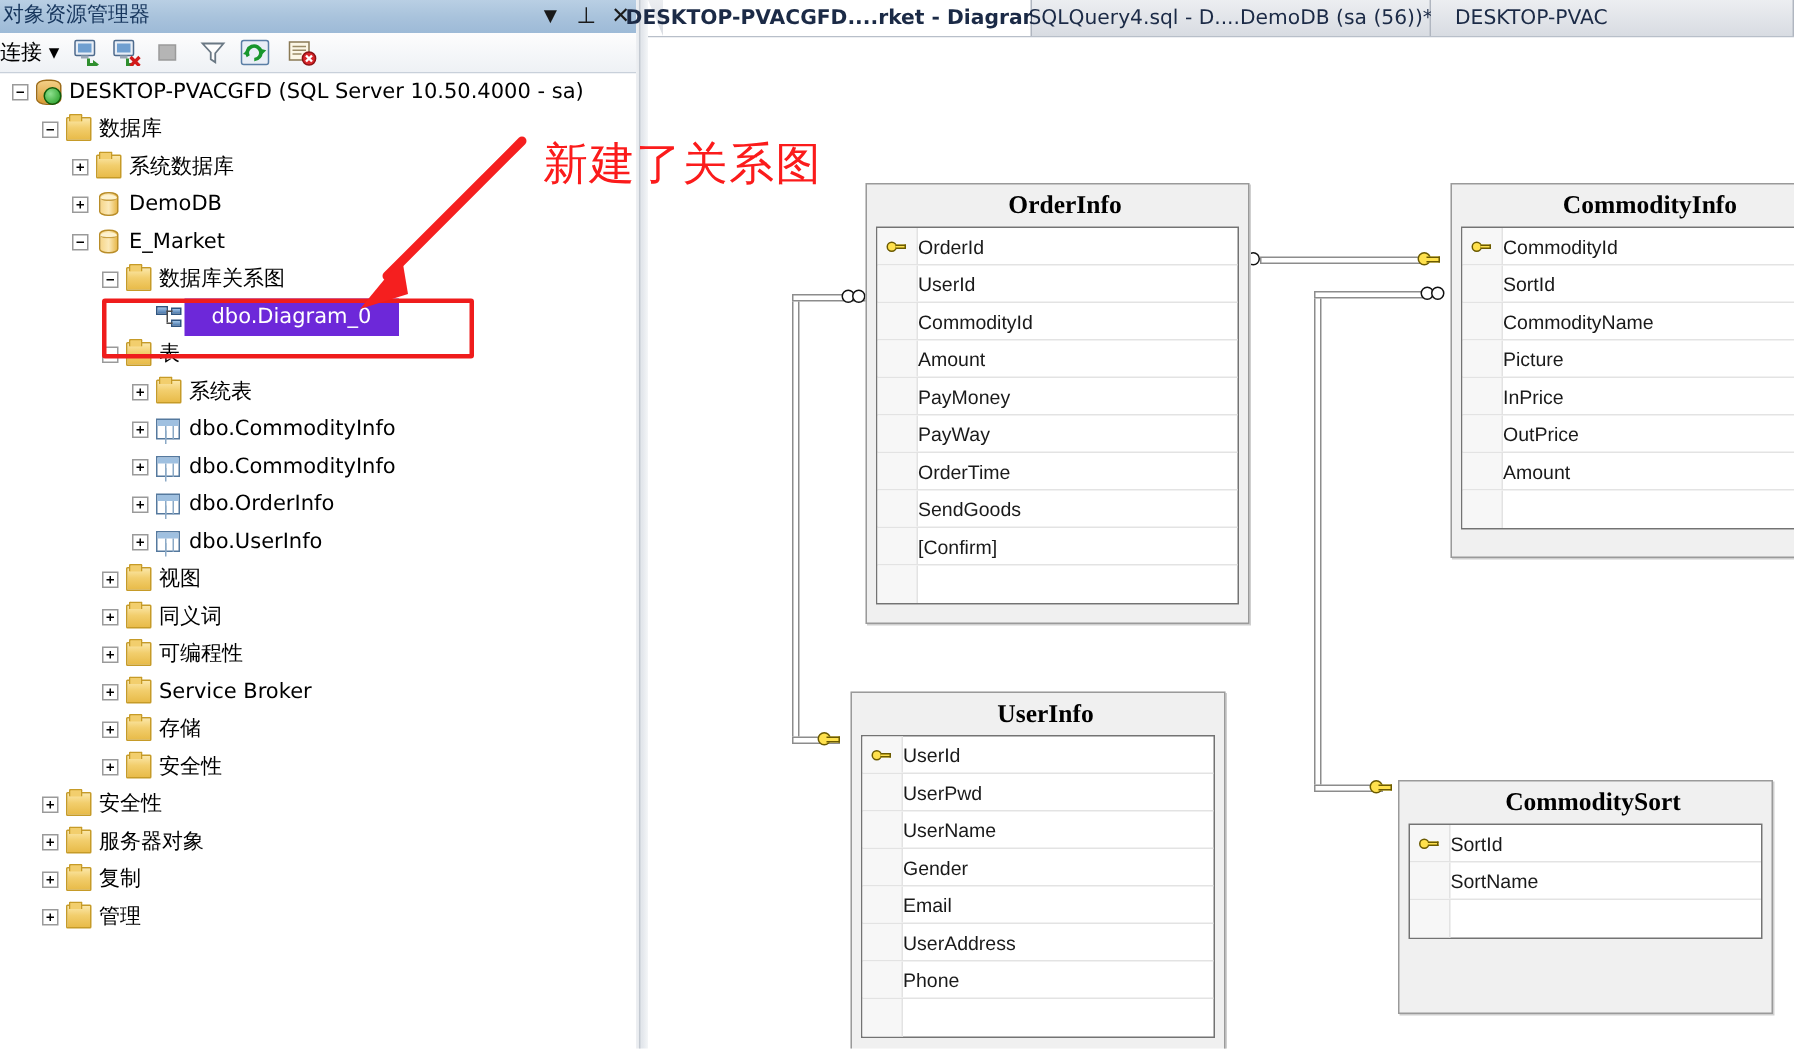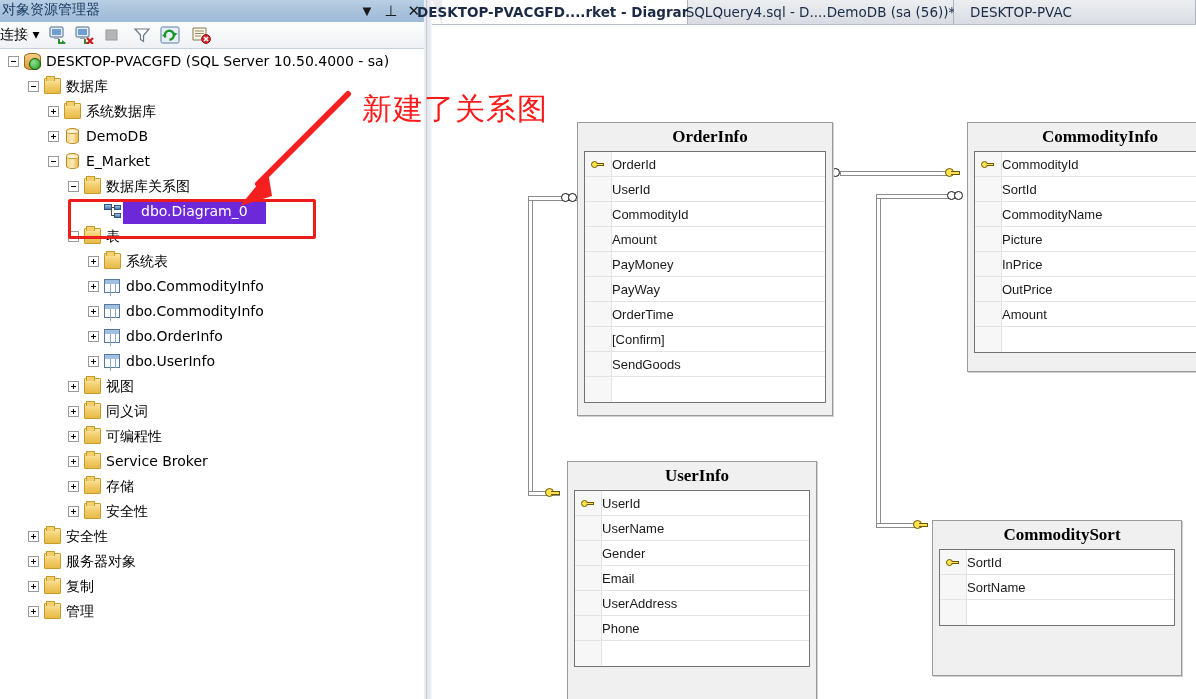--- a/index.html
+++ b/index.html
@@ -423,25 +423,25 @@
             <div class="row">
               <div class="k"></div>
               <div class="c">PayWay</div>
             </div>
             <div class="row">
               <div class="k"></div>
               <div class="c">OrderTime</div>
             </div>
             <div class="row">
               <div class="k"></div>
+              <div class="c">SendGoods</div>
+            </div>
+            <div class="row">
+              <div class="k"></div>
               <div class="c">[Confirm]</div>
-            </div>
-            <div class="row">
-              <div class="k"></div>
-              <div class="c">SendGoods</div>
             </div>
             <div class="row empty">
               <div class="k"></div>
             </div>
           </div>
         </div>
       <div class="tbl" id="tbl-1" style="left:535px;top:97px;width:256px;height:250px">
           <div class="cap">CommodityInfo</div>
           <div class="grid">
             <div class="row">
@@ -480,20 +480,24 @@
           </div>
         </div>
       <div class="tbl" id="tbl-2" style="left:135px;top:436px;width:250px;height:325px">
           <div class="cap">UserInfo</div>
           <div class="grid">
             <div class="row">
               <div class="k">
                 <span class="keyglyph"></span>
               </div>
               <div class="c">UserId</div>
+            </div>
+            <div class="row">
+              <div class="k"></div>
+              <div class="c">UserPwd</div>
             </div>
             <div class="row">
               <div class="k"></div>
               <div class="c">UserName</div>
             </div>
             <div class="row">
               <div class="k"></div>
               <div class="c">Gender</div>
             </div>
             <div class="row">

